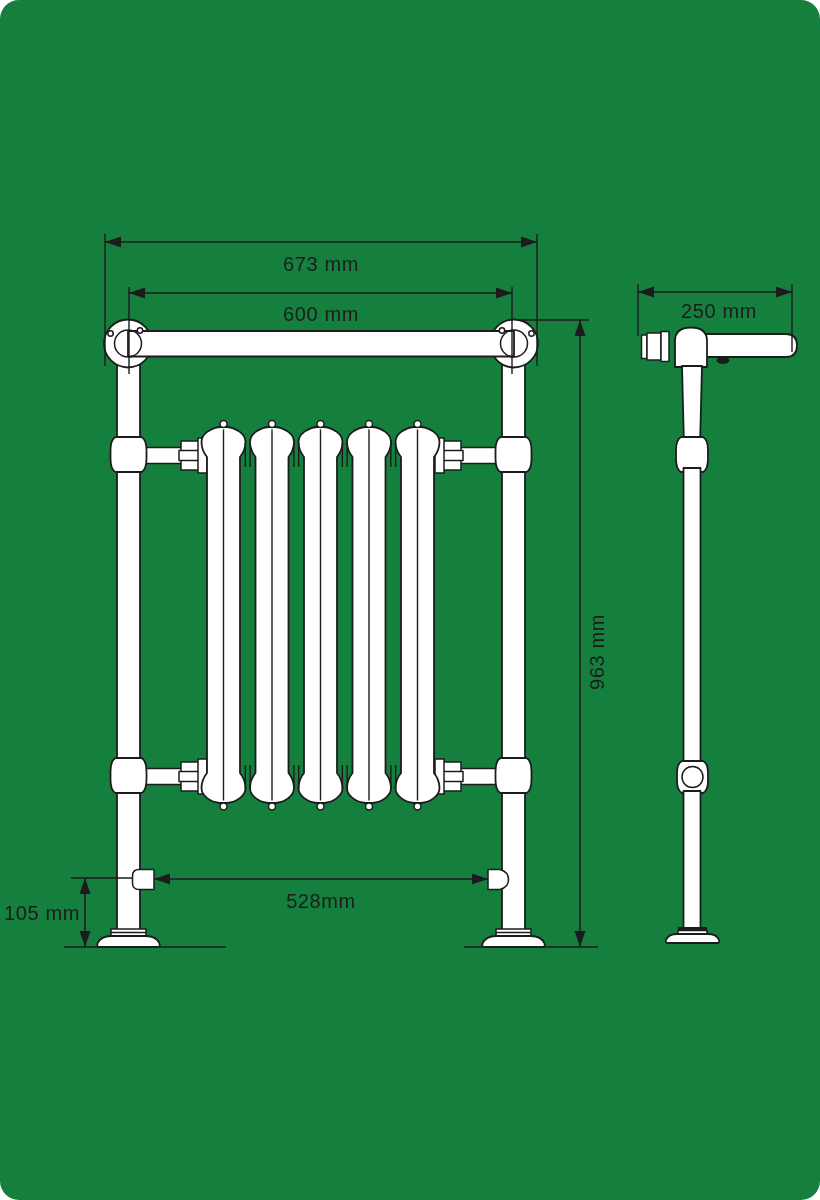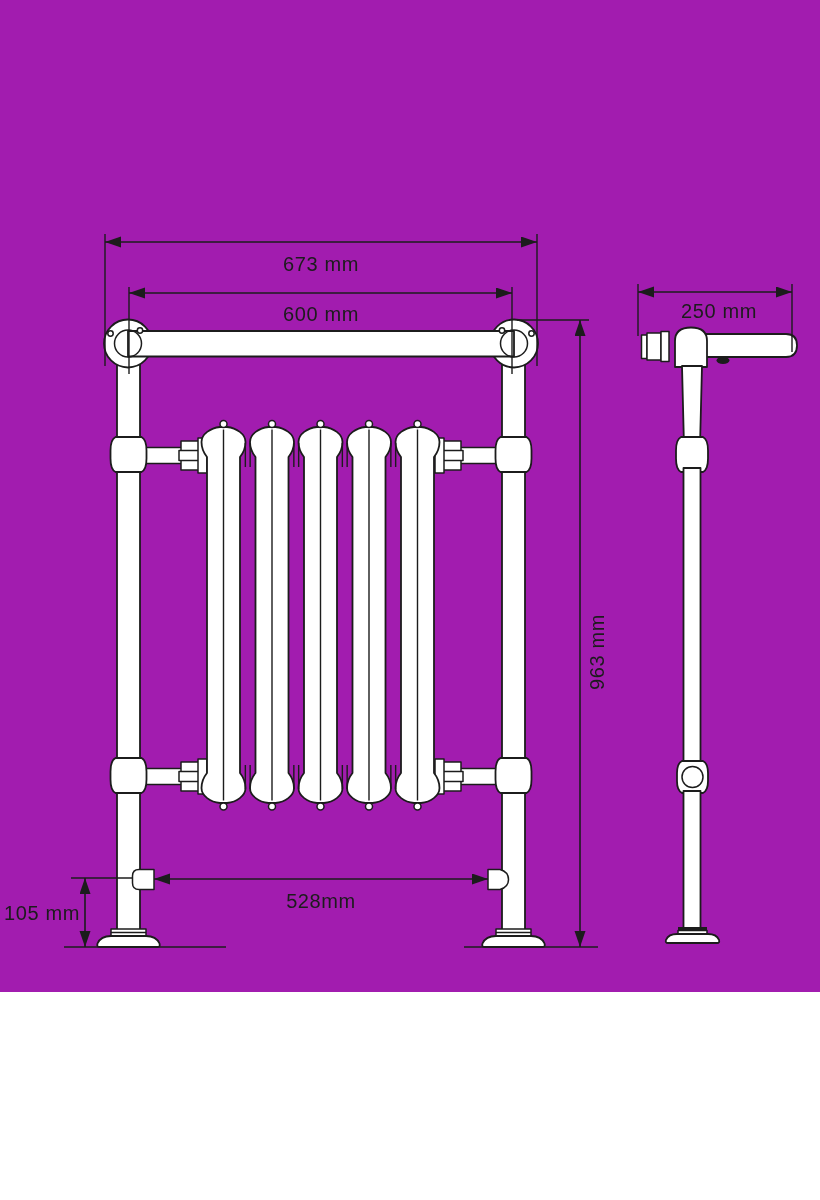--- a/index.html
+++ b/index.html
@@ -1,16 +1,16 @@
 <!DOCTYPE html>
 <html><head>
 <meta charset="utf-8">
 <style>
   html,body{margin:0;padding:0;background:#ffffff;}
-  .canvas{width:820px;height:992px;background:#a21caf;position:relative;margin:0 auto;overflow:hidden;}
+  .canvas{width:820px;height:1200px;background:#15803d;position:relative;margin:0 auto;overflow:hidden;border-radius:19px;}
   svg{display:block;}
   .ln{stroke:#1c1c1c;stroke-width:1.8;fill:none;stroke-linecap:round;stroke-linejoin:round;}
   .f{fill:#ffffff;}
   .thin{stroke-width:1.5;}
   .dim{stroke:#1c1c1c;stroke-width:1.6;fill:none;}
   .wit{stroke:#1c1c1c;stroke-width:1.4;fill:none;}
   .dark{fill:#1c1c1c;stroke:none;}
   .lbl{font-family:"Liberation Sans","DejaVu Sans",sans-serif;font-size:20px;letter-spacing:0.6px;fill:#1c1c1c;}
 </style>
 </head>

